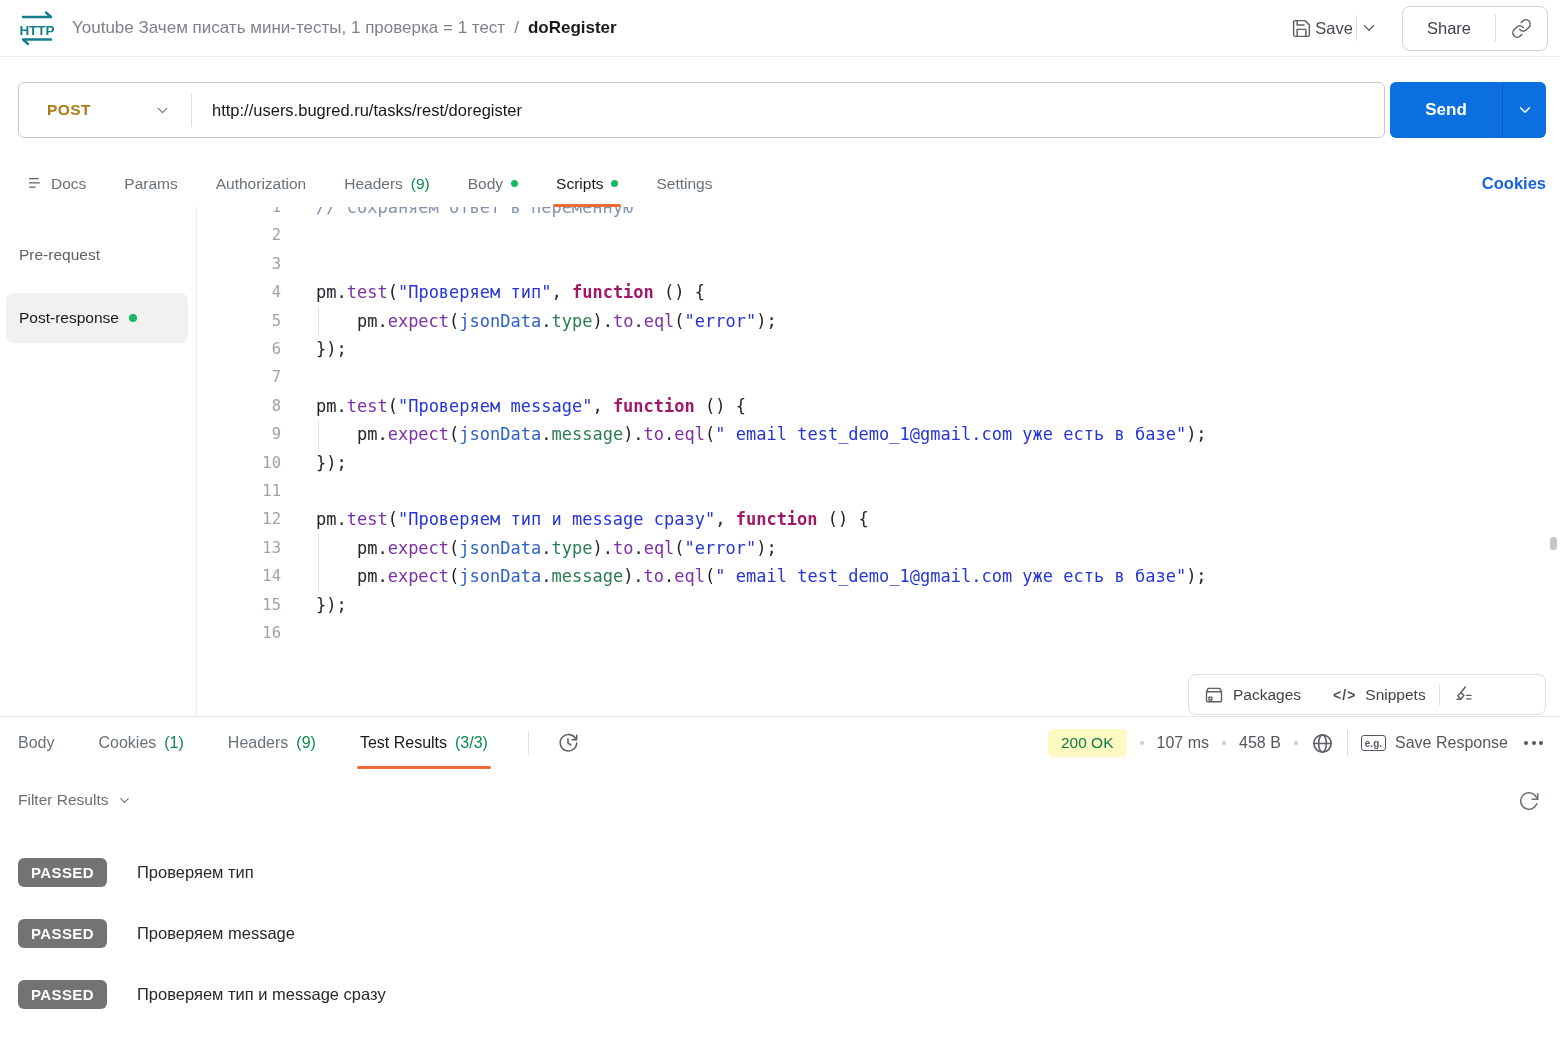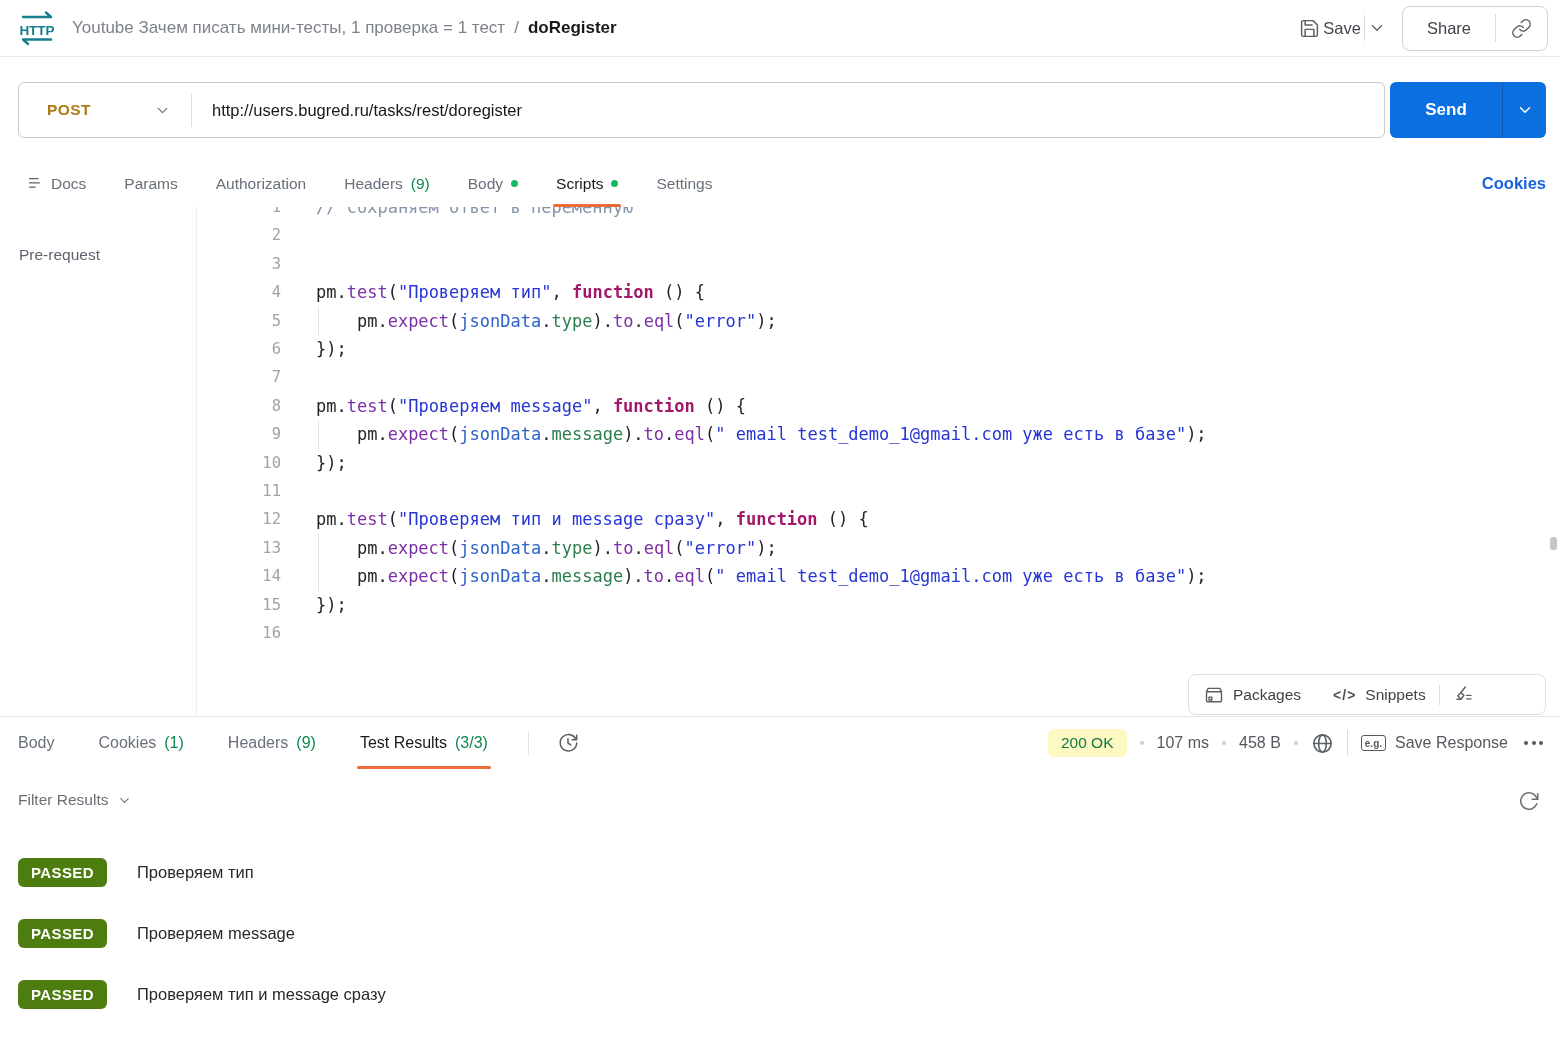--- a/index.html
+++ b/index.html
@@ -13,21 +13,21 @@
 
   
   .topbar { position:absolute; left:0; top:0; width:100%; height:57px;
     border-bottom:1px solid #ececec; display:flex; align-items:center; padding:0 12px 0 16px; }
   .http-logo { width:42px; height:36px; flex:none; }
   .breadcrumb { margin-left:14px; font-size:17px; color:#7d828a; display:flex; align-items:center; gap:9px; flex:1; min-width:0; white-space:nowrap; }
   .crumb-name { color:#17191c; font-weight:bold; }
   .save-cluster { display:flex; align-items:center; gap:3px; flex:none; }
   .save-label { font-size:16.5px; color:#44484e; }
   .vdiv { width:1px; height:26px; background:#dcdcdc; }
-  .share-group { display:flex; align-items:center; height:45px; border:1px solid #d2d2d2; border-radius:8px; margin-left:16px; flex:none; }
+  .share-group { display:flex; align-items:center; height:45px; border:1px solid #d2d2d2; border-radius:8px; margin-left:24px; flex:none; }
   .share-btn { padding:0 24px; font-size:16.5px; color:#3f444a; line-height:43px; }
   .share-group .vdiv { height:28px; }
   .link-btn { padding:0 15px; }
 
   
   .url-box { position:absolute; left:18px; top:82px; width:1367px; height:56px;
     border:1px solid #c9c9c9; border-radius:6px; display:flex; align-items:center; background:#fff; }
   .method-seg { width:172px; flex:none; display:flex; align-items:center; justify-content:space-between; padding:0 20px 0 28px; }
   .method-label { font-size:15.5px; font-weight:bold; letter-spacing:.4px; color:#ad7a14; }
   .method-div { width:1px; height:34px; background:#dedede; flex:none; }
@@ -98,21 +98,21 @@
   .more-dots { display:flex; gap:3.5px; padding:0 3px; cursor:pointer; }
   .more-dots i { width:4px; height:4px; border-radius:50%; background:#54595f; }
 
   .filter-row { position:absolute; left:18px; top:782px; height:36px; display:flex; align-items:center; gap:9px; cursor:pointer; }
   .filter-label { font-size:15.5px; color:#6a6f76; }
   .refresh-btn { position:absolute; right:16px; top:786px; width:30px; height:30px; display:flex; align-items:center; justify-content:center; cursor:pointer; }
 
   
   .results { position:absolute; left:18px; top:858px; display:flex; flex-direction:column; gap:32px; }
   .result-row { display:flex; align-items:center; gap:30px; }
-  .pass-badge { background:#4d7c0f; color:#fff; font-size:15px; font-weight:bold; letter-spacing:.4px;
+  .pass-badge { background:#737373; color:#fff; font-size:15px; font-weight:bold; letter-spacing:.4px;
     padding:6px 13px; border-radius:6px; flex:none; }
   .result-name { font-size:16.5px; color:#26282b; }
 </style>
 </head>
 <body>
 
 <div class="app">
 
   <div class="topbar">
     <svg class="http-logo" viewBox="0 0 42 36">
@@ -198,20 +198,24 @@
       </div>
       <div class="tab">
         <span>Settings</span>
       </div>
     </div>
   <div class="cookies-link">Cookies</div>
 
   <div class="script-sidebar" id="script-sidebar">
       <div class="side-item">
         <span>Pre-request</span>
+      </div>
+      <div class="side-item active">
+        <span>Post-response</span>
+        <span class="dot"></span>
       </div>
     </div>
 
   <div class="editor">
     <div class="code" id="code">
         <div class="cl">
           <span class="ln">1</span>
           <span class="ct"><span class="tk-c">// сохраняем ответ в переменную</span></span>
         </div>
         <div class="cl">

